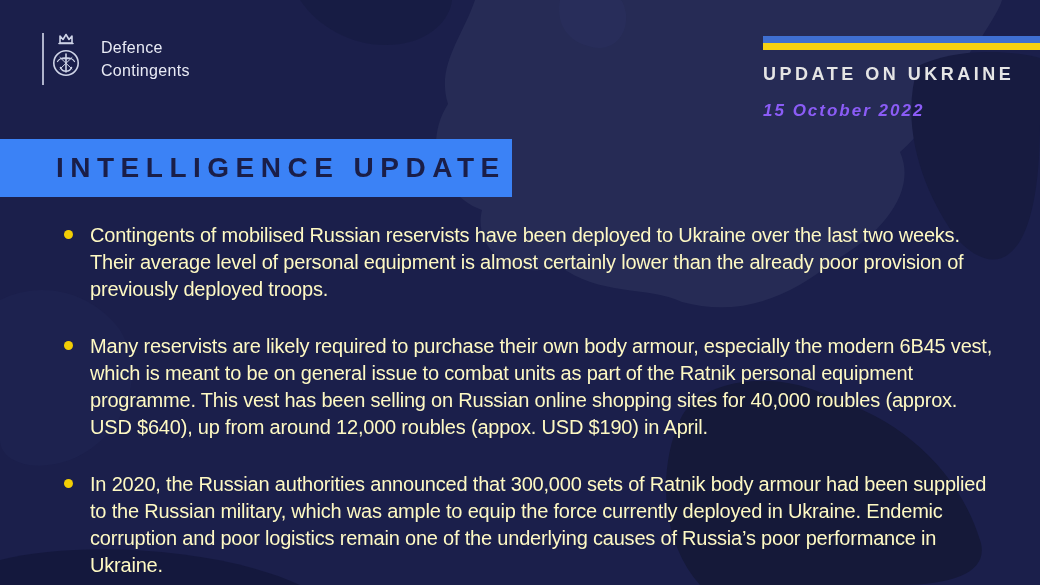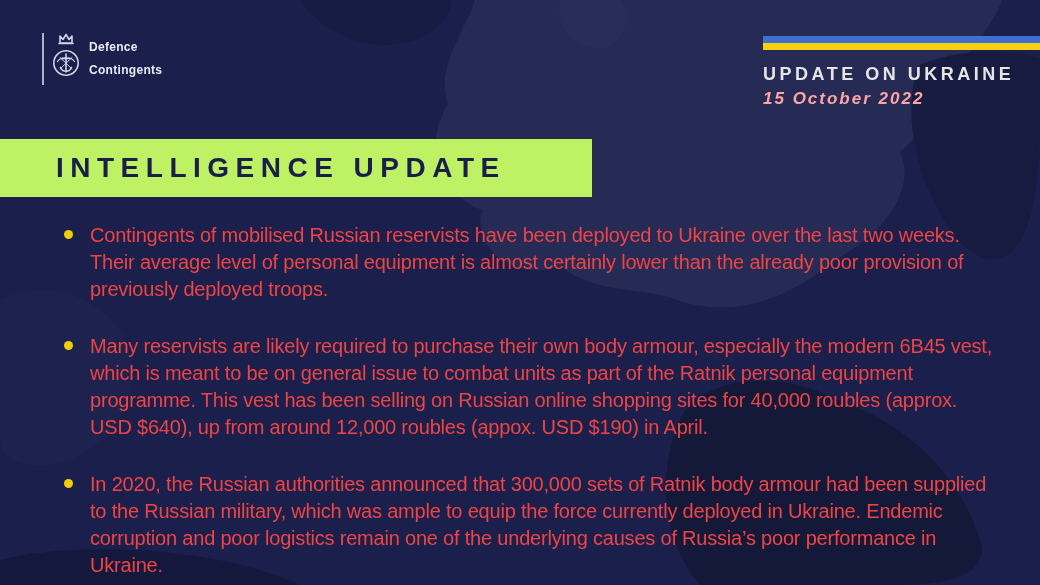--- a/index.html
+++ b/index.html
@@ -7,45 +7,45 @@
   .page{
     position:relative;width:1040px;height:585px;overflow:hidden;
     background:#1b1f4b;
     font-family:"Liberation Sans",sans-serif;
   }
   .map-bg{position:absolute;inset:0;display:block;}
   
   .logo{position:absolute;left:42px;top:30px;display:flex;align-items:center;}
   .logo-bar{width:2px;height:52px;background:#c9cee2;opacity:.85;}
   .crest{margin-left:7px;}
-  .logo-text{margin-left:8px;font-size:12px;line-height:23px;color:#e9ebf5;letter-spacing:.3px;font-weight:700;}
+  .logo-text{margin-left:20px;font-size:16px;line-height:23px;color:#e9ebf5;letter-spacing:.3px;font-weight:400;}
   
   .masthead{position:absolute;left:763px;top:36px;width:277px;}
   .flag{width:277px;height:14px;}
   .flag-blue{height:7px;background:#3f6fd1;}
   .flag-yellow{height:7px;background:#f6d112;}
   .update-label{margin-top:14px;font-size:18px;font-weight:700;letter-spacing:3.5px;color:#e5e5e5;white-space:nowrap;}
-  .date{margin-top:4px;font-size:17px;font-style:italic;font-weight:700;letter-spacing:2px;color:#fca5a5;white-space:nowrap;}
+  .date{margin-top:16px;font-size:17px;font-style:italic;font-weight:700;letter-spacing:2px;color:#8b5cf6;white-space:nowrap;}
   
   .banner{
-    position:absolute;left:0;top:139px;width:592px;height:58px;
-    background:#bef264;display:flex;align-items:center;
+    position:absolute;left:0;top:139px;width:512px;height:58px;
+    background:#3b82f6;display:flex;align-items:center;
   }
   .banner h1{
     margin:0;padding-left:56px;font-size:28px;font-weight:700;
     letter-spacing:6.5px;color:#1a1e48;white-space:nowrap;
   }
   
   .bullets{position:absolute;left:64px;top:222px;width:950px;display:flex;flex-direction:column;gap:30px;}
   .bullet{display:flex;align-items:flex-start;}
   .dot{flex:0 0 auto;width:9px;height:9px;border-radius:50%;background:#f2ce04;margin-top:8px;}
   .bullet p{
     margin:0 0 0 17px;width:905px;
     font-size:20px;line-height:27px;letter-spacing:-0.2px;
-    color:#ef4444;font-weight:400;
+    color:#fef9c3;font-weight:400;
   }
 </style>
 </head>
 <body>
 
 <div class="page">
 
   <svg class="map-bg" viewBox="0 0 1040 585" preserveAspectRatio="none" aria-hidden="true">
     <path d="M475,0 C462,38 436,66 448,104 C420,148 446,198 482,210
              C472,250 516,282 560,266 C598,296 648,286 682,302

